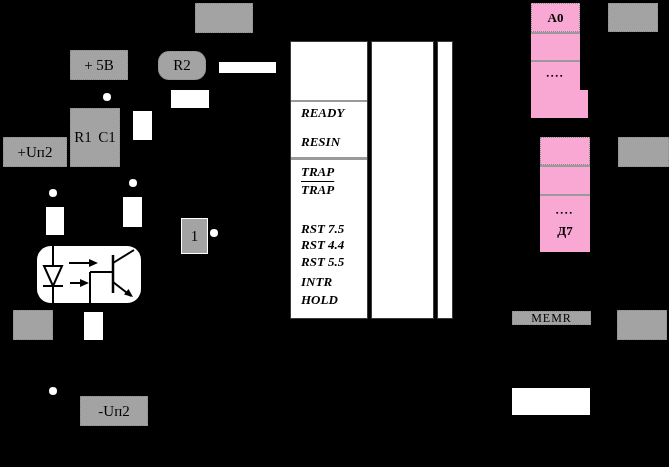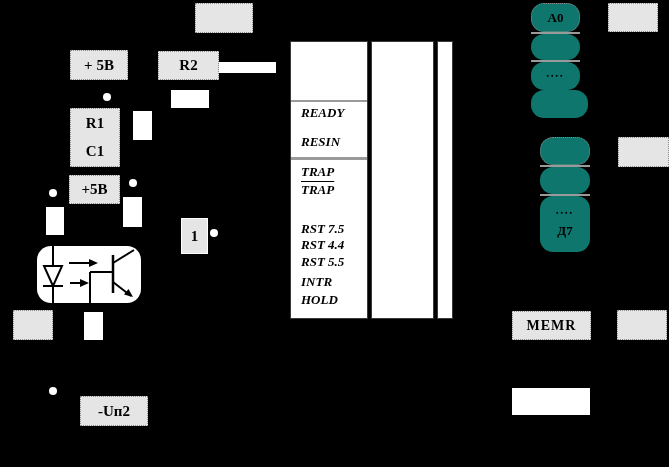--- a/index.html
+++ b/index.html
@@ -2,72 +2,72 @@
 <html><head>
 <meta charset="utf-8">
 <style>
   html,body{margin:0;padding:0;background:#000;}
   .canvas{
     position:relative;width:669px;height:467px;background:#000;overflow:hidden;
     font-family:"Liberation Serif","DejaVu Serif",serif;color:#000;
   }
   .abs{position:absolute;box-sizing:border-box;}
   .box{
-    background:#e5e5e5;border:1px dotted #8a8a8a;
+    background:#a3a3a3;border:1px dotted #8a8a8a;
     display:flex;align-items:center;justify-content:center;
-    font-weight:bold;font-size:15px;white-space:pre;
+    font-weight:normal;font-size:15px;white-space:pre;
   }
   .rect{background:#fff;}
   .dot{background:#fff;border-radius:50%;}
   .chipcol{background:#fff;border:1px solid #3a3a3a;}
   .pin{position:absolute;left:10px;font-weight:bold;font-size:13px;white-space:pre;line-height:1;font-style:italic;}
   .pin.inv{text-decoration:overline;}
   .sep{position:absolute;left:0;width:100%;background:#9a9a9a;}
   .cell{
-    background:#0f766e;display:flex;align-items:center;justify-content:center;
-    font-weight:bold;font-size:13px;border-radius:13px;
+    background:#f9a8d4;display:flex;align-items:center;justify-content:center;
+    font-weight:bold;font-size:13px;
   }
   .dots{font-size:7px;letter-spacing:2px;line-height:1;}
   .stackcell-col{flex-direction:column;gap:6px;}
   .opto{background:#fff;border-radius:14px;}
   svg{display:block;}
 </style>
 </head>
 <body>
 
 <div class="canvas">
 
   <div class="abs box" style="left:195px;top:3px;width:58px;height:30px;"></div>
 
   <div class="abs box" style="left:70px;top:50px;width:58px;height:30px;">+ 5В</div>
 
-  <div class="abs box" style="left:158px;top:51px;width:61px;height:29px;">R2</div>
+  <div class="abs box" style="left:158px;top:51px;width:48px;height:29px;border-radius:11px;">R2</div>
 
   <div class="abs rect" style="left:219px;top:62px;width:57px;height:11px;"></div>
 
   <div class="abs rect" style="left:171px;top:90px;width:38px;height:18px;"></div>
 
   <div class="abs dot" style="left:103px;top:93px;width:8px;height:8px;"></div>
   <div class="abs dot" style="left:129px;top:179px;width:8px;height:8px;"></div>
   <div class="abs dot" style="left:49px;top:189px;width:8px;height:8px;"></div>
   <div class="abs dot" style="left:49px;top:387px;width:8px;height:8px;"></div>
   <div class="abs dot" style="left:210px;top:229px;width:8px;height:8px;"></div>
 
-  <div class="abs box" style="left:70px;top:108px;width:50px;height:59px;flex-direction:column;justify-content:space-around;">
+  <div class="abs box" style="left:70px;top:108px;width:50px;height:59px;flex-direction:row;justify-content:space-around;">
     <span>R1</span>
     <span>C1</span>
   </div>
 
+  <div class="abs box" style="left:3px;top:137px;width:64px;height:30px;">+Uп2</div>
 
   <div class="abs rect" style="left:133px;top:111px;width:19px;height:29px;"></div>
   <div class="abs rect" style="left:46px;top:207px;width:18px;height:28px;"></div>
   <div class="abs rect" style="left:123px;top:197px;width:19px;height:30px;"></div>
   <div class="abs rect" style="left:84px;top:312px;width:19px;height:28px;"></div>
 
-  <div class="abs box" style="left:69px;top:175px;width:51px;height:29px;">+5В</div>
 
   <div class="abs opto" style="left:37px;top:246px;width:104px;height:57px;">
     <svg width="104" height="57" viewBox="0 0 104 57">
       <g stroke="#000" stroke-width="2" fill="none">
         <path d="M16 0 V20"></path>
         <polygon points="7,20 25,20 16,40"></polygon>
         <path d="M6 40 H26"></path>
         <path d="M16 40 V57"></path>
         <path d="M32 17 H52"></path>
         <path d="M33 37 H43"></path>
@@ -120,19 +120,19 @@
   <div class="abs sep" style="left:540px;top:165px;width:50px;height:2px;"></div>
   <div class="abs cell" style="left:540px;top:167px;width:50px;height:27px;"></div>
   <div class="abs sep" style="left:540px;top:194px;width:50px;height:2px;"></div>
   <div class="abs cell stackcell-col" style="left:540px;top:196px;width:50px;height:56px;">
     <span class="dots">▪▪▪▪</span>
     <span>Д7</span>
   </div>
 
   <div class="abs box" style="left:618px;top:137px;width:51px;height:30px;"></div>
 
-  <div class="abs box" style="left:512px;top:311px;width:79px;height:29px;font-size:14px;letter-spacing:1px;">MEMR</div>
+  <div class="abs box" style="left:512px;top:311px;width:79px;height:14px;font-size:12px;letter-spacing:1px;">MEMR</div>
 
   <div class="abs box" style="left:617px;top:310px;width:50px;height:30px;"></div>
 
   <div class="abs rect" style="left:512px;top:388px;width:78px;height:27px;"></div>
 
 </div>
 
 </body></html>

